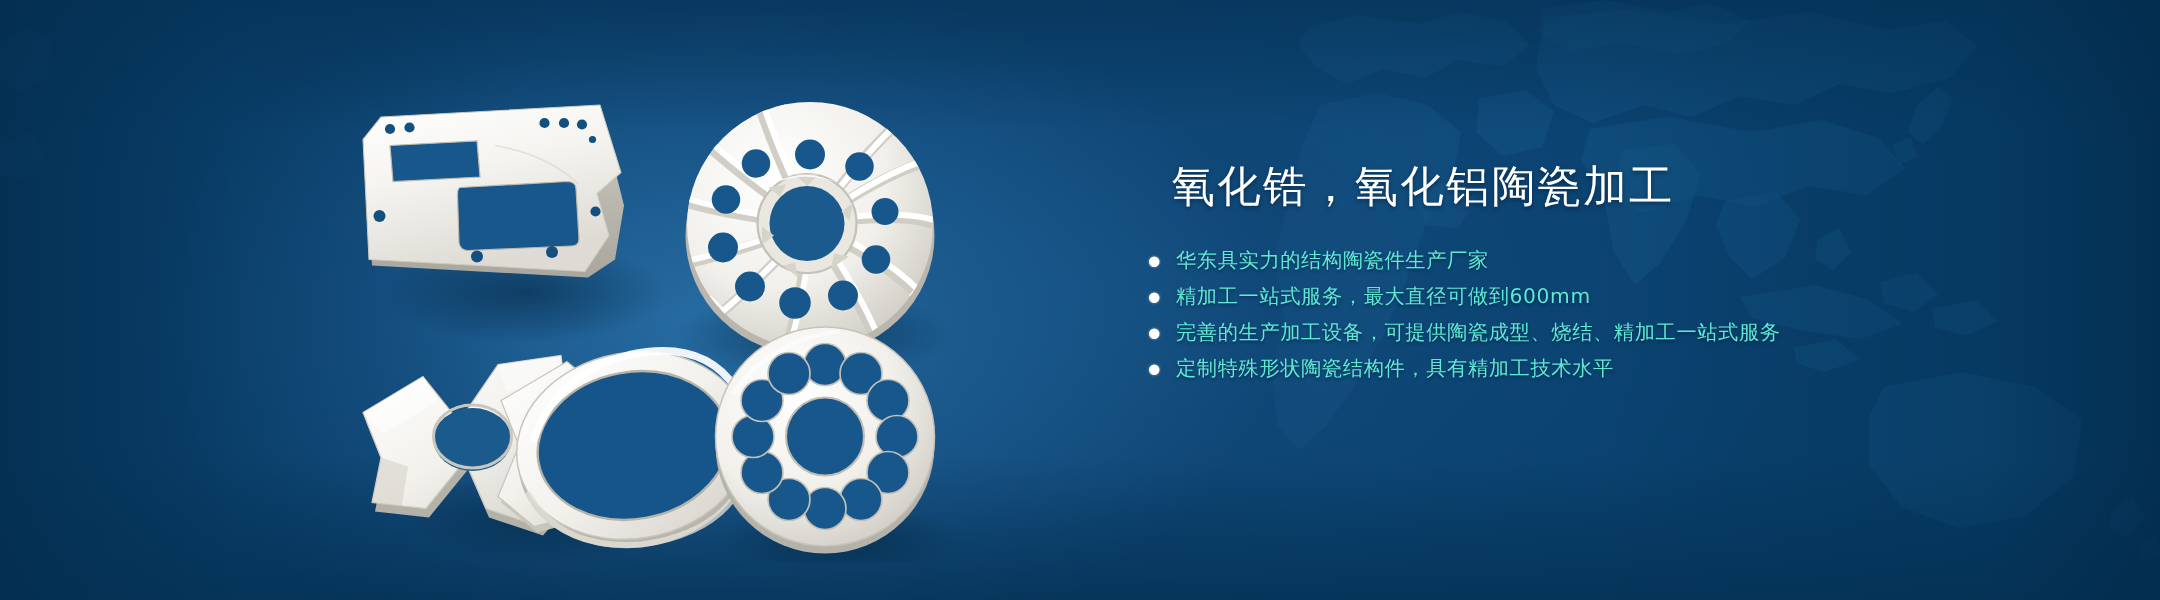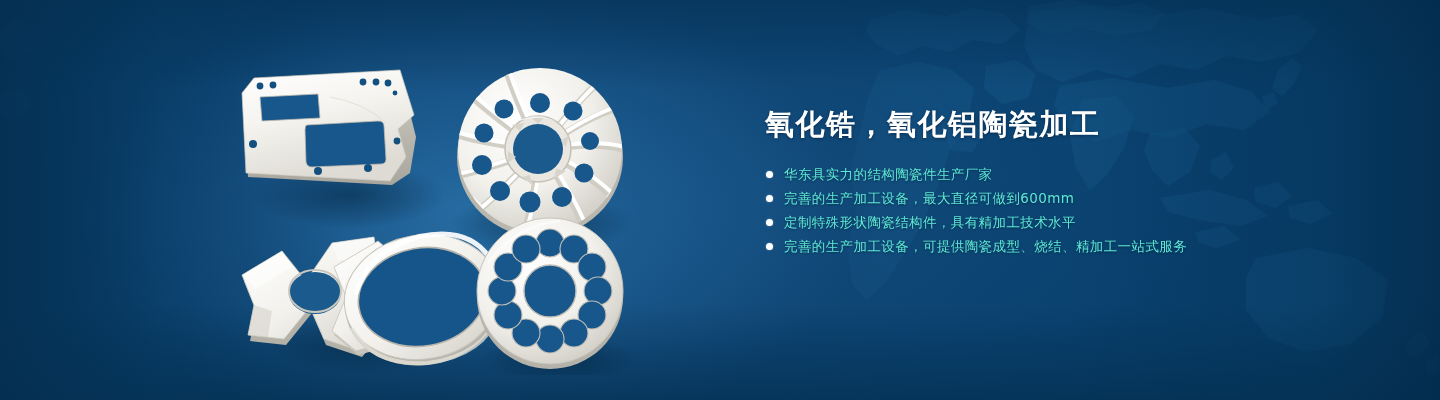--- a/index.html
+++ b/index.html
@@ -74,24 +74,24 @@
     position: absolute;
     left: 762px;
     top: 104px;
     width: 600px;
   }
   #headline {
     color: #ffffff;
     font-size: 29px;
     line-height: 40px;
     letter-spacing: 1.5px;
-    font-weight: 700;
+    font-weight: 400;
     text-shadow: 0 1px 3px rgba(0,20,45,0.55);
     white-space: nowrap;
-    margin: 0 0 18px 3px;
+    margin: 0 0 18px 19px;
   }
   ul#bullets {
     list-style: none;
     margin: 0;
     padding: 0;
   }
   ul#bullets li {
     display: flex;
     align-items: center;
     height: 24px;
@@ -359,26 +359,26 @@
 
   <div id="copy">
     <h1 id="headline">氧化锆，氧化铝陶瓷加工</h1>
     <ul id="bullets">
       <li>
         <span class="dot"></span>
         <span class="btext">华东具实力的结构陶瓷件生产厂家</span>
       </li>
       <li>
         <span class="dot"></span>
-        <span class="btext">完善的生产加工设备，最大直径可做到600mm</span>
+        <span class="btext">精加工一站式服务，最大直径可做到600mm</span>
+      </li>
+      <li>
+        <span class="dot"></span>
+        <span class="btext">完善的生产加工设备，可提供陶瓷成型、烧结、精加工一站式服务</span>
       </li>
       <li>
         <span class="dot"></span>
         <span class="btext">定制特殊形状陶瓷结构件，具有精加工技术水平</span>
       </li>
-      <li>
-        <span class="dot"></span>
-        <span class="btext">完善的生产加工设备，可提供陶瓷成型、烧结、精加工一站式服务</span>
-      </li>
     </ul>
   </div>
 
 </div>
 
 </body></html>

